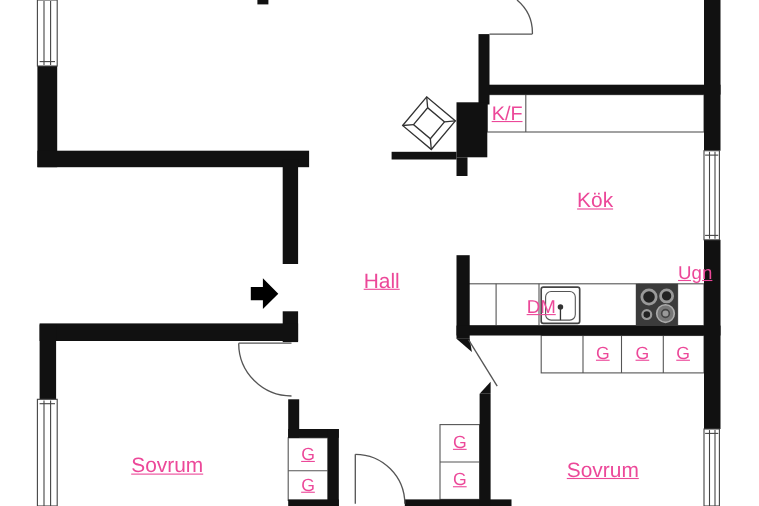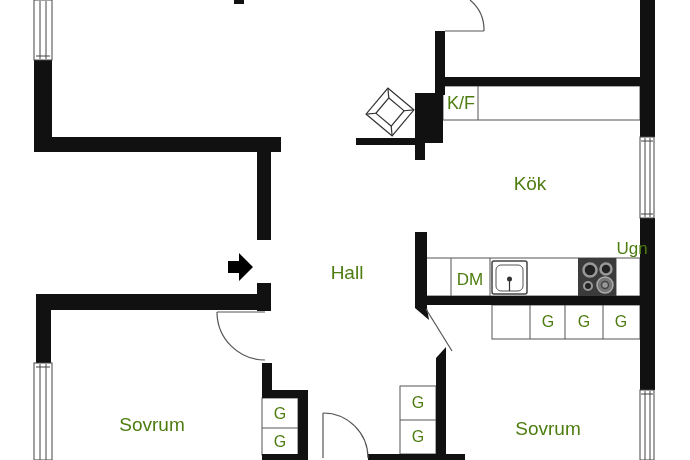--- a/index.html
+++ b/index.html
@@ -3,21 +3,21 @@
 <meta charset="utf-8">
 <style>
   html,body{margin:0;padding:0;background:#fff;}
   #stage{
     position:relative;width:690px;height:460px;background:#ffffff;overflow:hidden;
     font-family:"Liberation Sans", sans-serif;
   }
   #plan-svg{position:absolute;left:0;top:0;}
   .lbl{
     position:absolute;transform:translate(-50%,-50%);
-    color:#4d7c0f;white-space:nowrap;z-index:5;line-height:1;
+    color:#ec4899;white-space:nowrap;z-index:5;line-height:1;text-decoration:underline;
   }
   .room{font-size:19px;}
   .appl{font-size:17px;}
   .kf{font-size:18px;}
   .g{font-size:16px;}
 </style>
 </head>
 <body>
 
 <div id="stage">
@@ -157,31 +157,31 @@
     <g>
       <rect x="578" y="258" width="38" height="38" fill="#3b3b3b"></rect>
       <circle cx="590" cy="270" r="6.5" fill="#222222" stroke="#999999" stroke-width="2.5"></circle>
       <circle cx="606" cy="269" r="5.5" fill="#222222" stroke="#999999" stroke-width="2.5"></circle>
       <circle cx="588" cy="286" r="4" fill="#222222" stroke="#999999" stroke-width="2"></circle>
       <circle cx="605" cy="285" r="8" fill="#777777" stroke="#aaaaaa" stroke-width="1.5"></circle>
       <circle cx="605" cy="285" r="3.5" fill="#999999" stroke="#444444" stroke-width="1.5"></circle>
     </g>
   </svg>
 
-  <div class="lbl room" style="left:347px;top:272px;">Hall</div>
+  <div class="lbl room" style="left:347px;top:256px;">Hall</div>
 
-  <div class="lbl room" style="left:530px;top:183px;">Kök</div>
+  <div class="lbl room" style="left:541px;top:183px;">Kök</div>
 
   <div class="lbl room" style="left:152px;top:424px;">Sovrum</div>
 
   <div class="lbl room" style="left:548px;top:428px;">Sovrum</div>
 
   <div class="lbl kf" style="left:461px;top:103px;">K/F</div>
 
-  <div class="lbl appl" style="left:470px;top:279px;">DM</div>
+  <div class="lbl appl" style="left:492px;top:279px;">DM</div>
 
   <div class="lbl appl" style="left:600px;top:248px;margin-left:32px;">Ugn</div>
 
   <div class="lbl g" style="left:548px;top:322px;">G</div>
   <div class="lbl g" style="left:584px;top:322px;">G</div>
   <div class="lbl g" style="left:621px;top:322px;">G</div>
 
   <div class="lbl g" style="left:280px;top:414px;">G</div>
   <div class="lbl g" style="left:280px;top:442px;">G</div>
 

